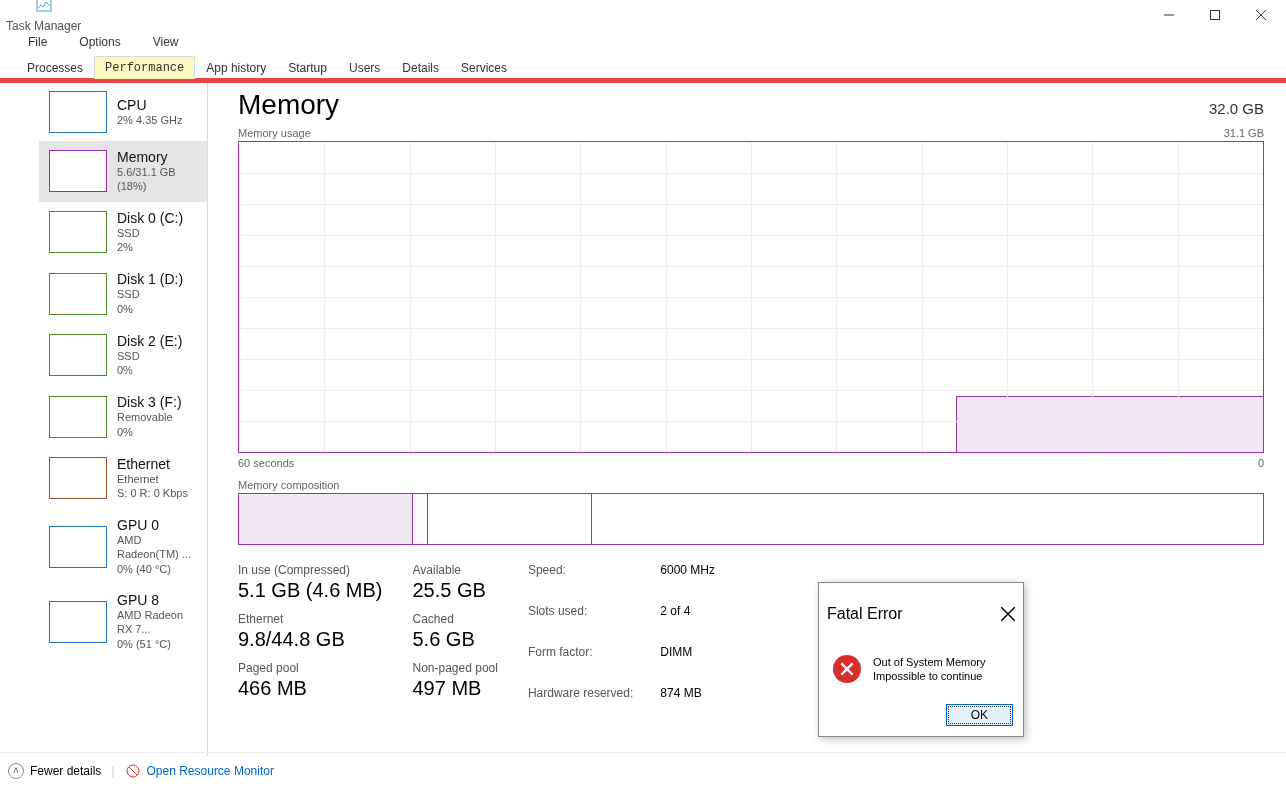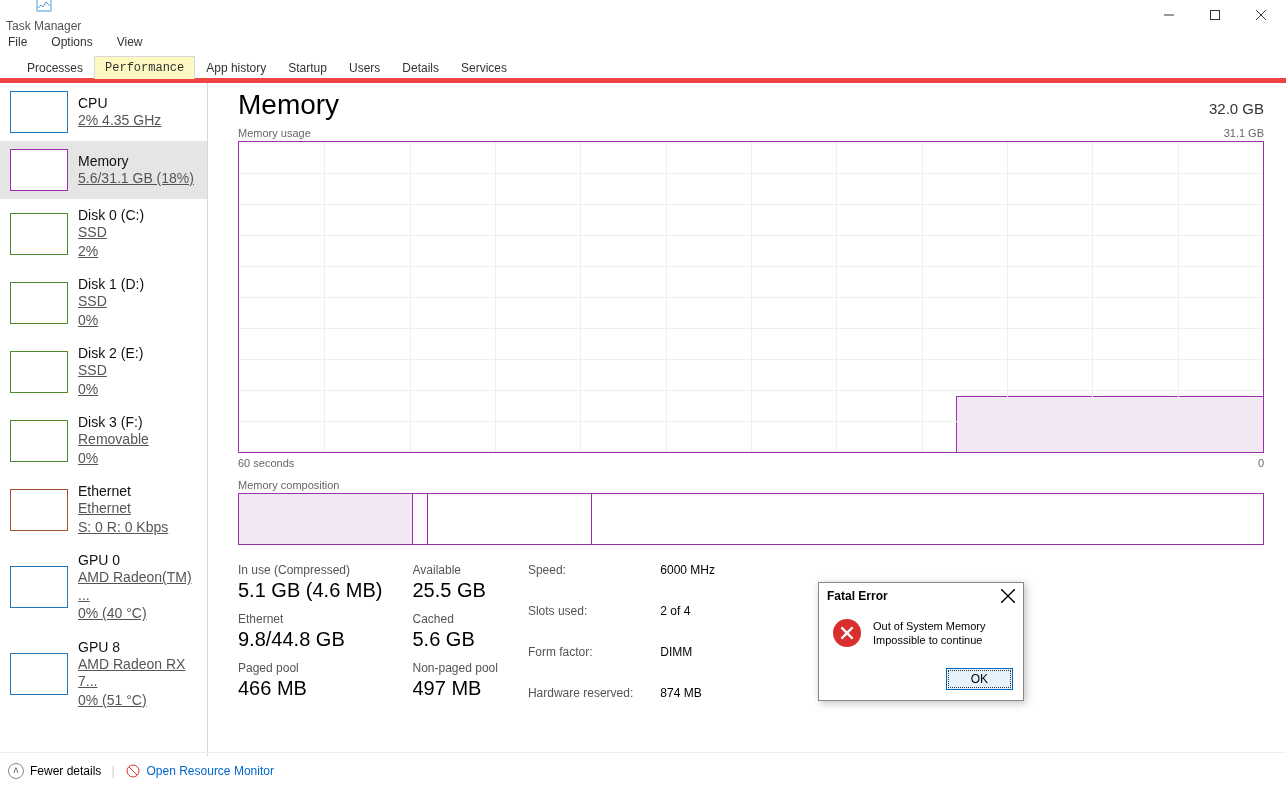--- a/index.html
+++ b/index.html
@@ -7,39 +7,39 @@
 
 
 .titlebar { display: flex; align-items: center; justify-content: space-between; height: 30px; padding: 0 2px 0 6px; }
 .titlebar-left { display: flex; align-items: center; gap: 6px; color: #555; flex-direction: column; }
 .app-icon { width: 16px; height: 16px; }
 .win-controls { display: flex; }
 .win-btn { width: 46px; height: 30px; display: flex; align-items: center; justify-content: center; color: #444; }
 .win-btn svg { width: 10px; height: 10px; }
 
 
-.menubar { display: flex; gap: 8px; padding: 2px 0; border-bottom: 1px solid transparent; }
+.menubar { display: flex; gap: 16px; padding: 2px 20px; border-bottom: 1px solid transparent; }
 .menu-item { padding: 3px 8px; color: #333; cursor: default; }
 
 
 .tabs { display: flex; border-bottom: 5px solid #ef4444; padding-left: 16px; }
 .tab { padding: 4px 10px; border: 1px solid transparent; border-bottom: none; position: relative; top: 1px; color: #333; cursor: default; }
 .tab.selected { border-color: #d9d9d9; background: #fef9c3; font-family: Liberation Mono, monospace; }
 
 
 .main { display: flex; height: calc(100% - 30px - 24px - 25px - 36px); }
 
 
 .sidebar { width: 208px; border-right: 1px solid #d9d9d9; overflow-y: auto; }
-.side-item { display: flex; align-items: center; gap: 10px; padding: 8px 10px; cursor: default; }
+.side-item { display: flex; align-items: center; gap: 10px; padding: 8px 10px; cursor: default; margin-left: 39px; }
 .side-item.selected { background: #e5e5e5; }
 .mini-chart { width: 58px; height: 42px; border: 1px solid; position: relative; flex-shrink: 0; background: #fff; }
 .side-info { display: flex; flex-direction: column; gap: 1px; }
 .side-title { font-size: 14px; color: #111; }
-.side-sub { font-size: 14px; color: #555; line-height: 1.25; text-decoration: underline; }
+.side-sub { font-size: 11px; color: #555; line-height: 1.25; }
 
 
 .c-cpu { border-color: #2376bc; }
 .c-mem { border-color: #9b2fae; }
 .c-disk { border-color: #4c8a2b; }
 .c-eth { border-color: #a0522d; }
 .c-gpu { border-color: #2376bc; }
 
 
 .pane { flex: 1; padding: 6px 22px 0 30px; overflow: hidden; }
@@ -65,21 +65,21 @@
 
 .footer { position: absolute; left: 0; right: 0; bottom: 0; height: 36px; border-top: 1px solid #eee; display: flex; align-items: center; gap: 10px; padding: 0 8px; }
 .footer a { color: #0066cc; text-decoration: none; font-size: 12px; }
 .footer .sep { color: #ccc; }
 .footer-btn { display: flex; align-items: center; gap: 6px; cursor: default; }
 .circ { width: 16px; height: 16px; border: 1px solid #888; border-radius: 50%; display: flex; align-items: center; justify-content: center; font-size: 10px; color: #555; }
 .rmon-icon { width: 16px; height: 16px; }
 
 
 .dialog { position: absolute; left: 818px; top: 582px; width: 206px; background: #fff; border: 1px solid #888; box-shadow: 2px 2px 8px rgba(0,0,0,0.25); }
-.dlg-title { display: flex; justify-content: space-between; align-items: center; padding: 6px 8px; font-size: 12px; font-weight: bold; }
+.dlg-title { display: flex; justify-content: space-between; align-items: center; padding: 22px 8px; font-size: 16px; }
 .dlg-close { width: 14px; height: 14px; cursor: default; }
 .dlg-body { display: flex; gap: 12px; padding: 10px 14px 14px 14px; align-items: flex-start; }
 .err-icon { width: 28px; height: 28px; background: #d92e2e; border-radius: 50%; display: flex; align-items: center; justify-content: center; color: #fff; flex-shrink: 0; }
 .dlg-text { font-size: 11px; line-height: 1.3; }
 .dlg-footer { display: flex; justify-content: flex-end; padding: 6px 10px 10px 10px; }
 .dlg-ok { padding: 3px 24px; border: 1px solid #0067c0; background: #e5f1fb; outline: 1px dotted #333; outline-offset: -3px; font-size: 12px; cursor: default; }
 </style>
 </head>
 <body>
 

